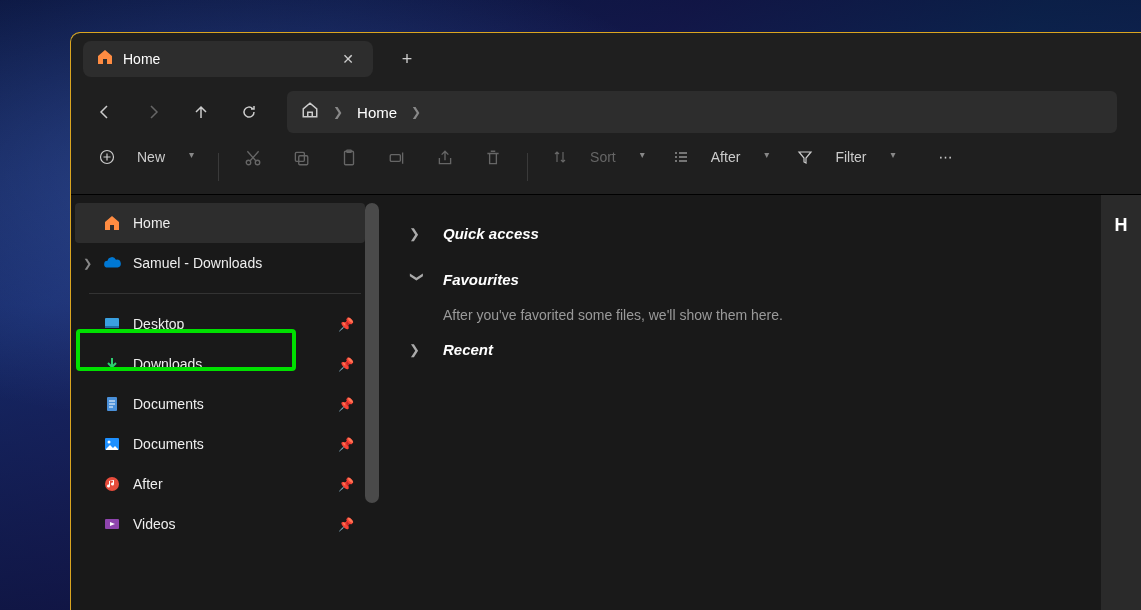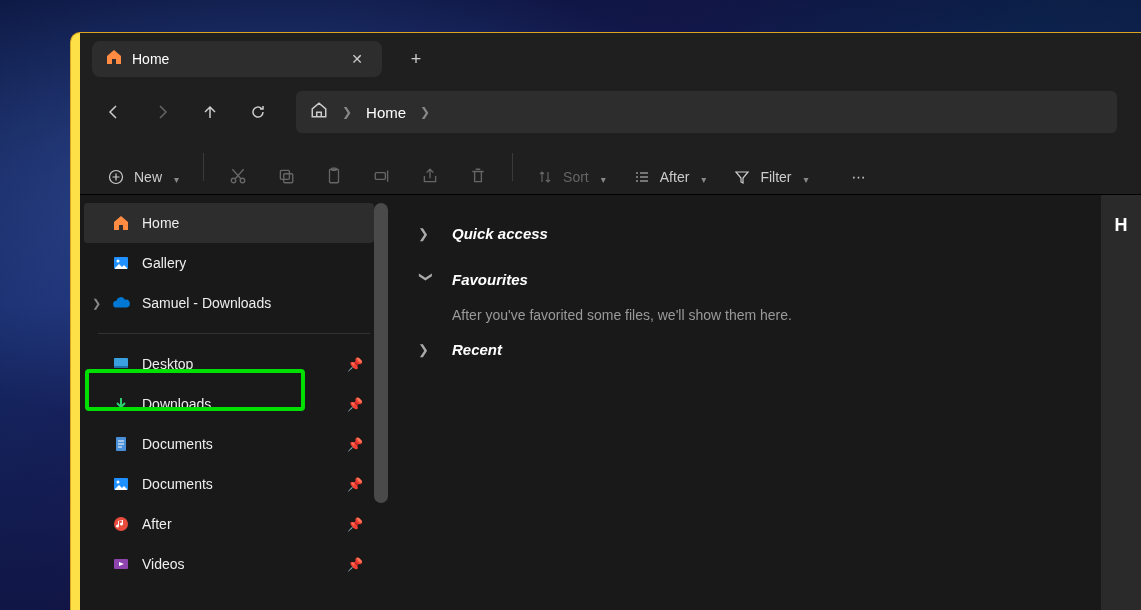--- a/index.html
+++ b/index.html
@@ -1,33 +1,33 @@
 <!DOCTYPE html>
 <html><head>
 <meta charset="utf-8">
 <style>
 * { margin:0; padding:0; box-sizing:border-box; font-family:"Segoe UI",sans-serif; }
 body { width:1141px; height:610px; overflow:hidden; position:relative; background:linear-gradient(135deg,#0a1845 0%,#1a2a6c 20%,#2d1b69 40%,#0f4c75 60%,#1e3c72 80%,#0a1845 100%); }
 .wallpaper { position:absolute; inset:0; background:radial-gradient(ellipse at 20% 30%,rgba(100,150,255,0.3) 0%,transparent 40%),radial-gradient(ellipse at 80% 70%,rgba(120,80,200,0.3) 0%,transparent 40%),radial-gradient(ellipse at 50% 50%,rgba(50,100,180,0.2) 0%,transparent 60%),linear-gradient(180deg,rgba(10,20,60,0.8) 0%,rgba(20,40,100,0.6) 50%,rgba(10,20,60,0.8) 100%); }
-.window { position:absolute; left:70px; top:32px; right:0; bottom:0; background:#fde047; border:1px solid #daa520; border-right:none; border-bottom:none; border-top-left-radius:10px; overflow:hidden;padding-left:9px; }
+.window { position:absolute; left:70px; top:32px; right:0; bottom:0; background:#fde047; border:1px solid #daa520; border-right:none; border-bottom:none; border-top-left-radius:10px; overflow:hidden; }
 .titlebar { height:52px; background:#1f1f1f; display:flex; align-items:center; padding-left:12px; }
 .tab { display:flex; align-items:center; gap:10px; background:#2d2d2d; height:36px; padding:0 10px 0 14px; border-radius:8px; width:290px; }
 .tab-icon svg,.home-icon svg { width:16px; height:16px; }
 .tab-title { color:#fff; font-size:14px; flex:1; }
 .tab-close { width:30px; height:30px; display:flex; align-items:center; justify-content:center; color:#ccc; border-radius:4px; cursor:pointer; font-size:14px; }
 .new-tab { width:36px; height:36px; display:flex; align-items:center; justify-content:center; color:#ccc; margin-left:16px; font-size:18px; cursor:pointer; }
 .navbar { height:54px; background:#1f1f1f; display:flex; align-items:center; padding:0 14px; gap:8px; }
 .nav-btn { width:40px; height:40px; display:flex; align-items:center; justify-content:center; color:#ccc; border-radius:4px; cursor:pointer; }
 .nav-btn.disabled { color:#666; }
 .addressbar { flex:1; height:42px; background:#2d2d2d; border-radius:6px; display:flex; align-items:center; padding:0 14px; gap:14px; margin-left:10px; margin-right:10px; }
 .addr-home { color:#ccc; }
 .addr-sep { color:#888; font-size:12px; }
 .addr-text { color:#fff; font-size:15px; }
 .toolbar { height:56px; background:#1f1f1f; display:flex; align-items:center; padding:0 18px; gap:8px; border-bottom:1px solid #000; }
-.tbtn { height:36px; display:flex; align-items:flex-end; gap:10px; padding:0 10px; color:#ccc; border-radius:4px; cursor:pointer; font-size:14px; }
+.tbtn { height:36px; display:flex; align-items:flex-start; gap:22px; padding:0 10px; color:#ccc; border-radius:4px; cursor:pointer; font-size:14px; }
 .tbtn.icon-only { width:40px; justify-content:center; padding:0; }
 .tbtn.disabled { color:#666; }
 .tsep { width:1px; height:28px; background:#3a3a3a; margin:0 6px; }
 .chev-down { font-size:10px; color:#888; margin-left:2px; }
 .content { display:flex; height:calc(100% - 162px); }
 .sidebar { width:308px; background:#191919; position:relative; padding-top:8px; }
 .scrollbar { position:absolute; right:0; top:8px; width:14px; height:300px; background:#4a4a4a; border-radius:7px; }
 .sb-item { height:40px; display:flex; align-items:center; padding-left:28px; gap:12px; color:#eee; font-size:14px; margin:0 14px 0 4px; border-radius:4px; cursor:pointer; position:relative; }
 .sb-item.selected { background:#2d2d2d; }
 .sb-item .chev { position:absolute; left:8px; color:#888; font-size:11px; }
@@ -171,30 +171,20 @@
       <div class="scrollbar"></div>
 
       <div class="sb-item selected">
         <span class="sb-icon">
             <svg viewBox="0 0 16 16" width="16" height="16">
               <path class="house-svg" d="M8 1l7 6v8H10v-5H6v5H1V7z"></path>
             </svg>
           </span>
         <span>Home</span>
       </div>
-      <div class="sb-item">
-        <span class="sb-icon">
-            <svg viewBox="0 0 16 16" width="16" height="16">
-              <rect class="pic-svg" x="1" y="2" width="14" height="12" rx="1"></rect>
-              <circle fill="#fff" cx="5" cy="6" r="1.5"></circle>
-              <path fill="#fff" d="M2 13l4-4 3 3 2-2 3 3v1H2z"></path>
-            </svg>
-          </span>
-        <span>Gallery</span>
-      </div>
       <div style="position:relative;">
         <div class="sb-item">
           <span class="chev">❯</span>
           <span class="sb-icon">
               <svg viewBox="0 0 16 16" width="18" height="18">
                 <path class="cloud-svg" d="M4 12a3 3 0 0 1 0-6 4 4 0 0 1 7.5-1A3 3 0 0 1 13 12z"></path>
               </svg>
             </span>
           <span>Samuel - Downloads</span>
         </div>

